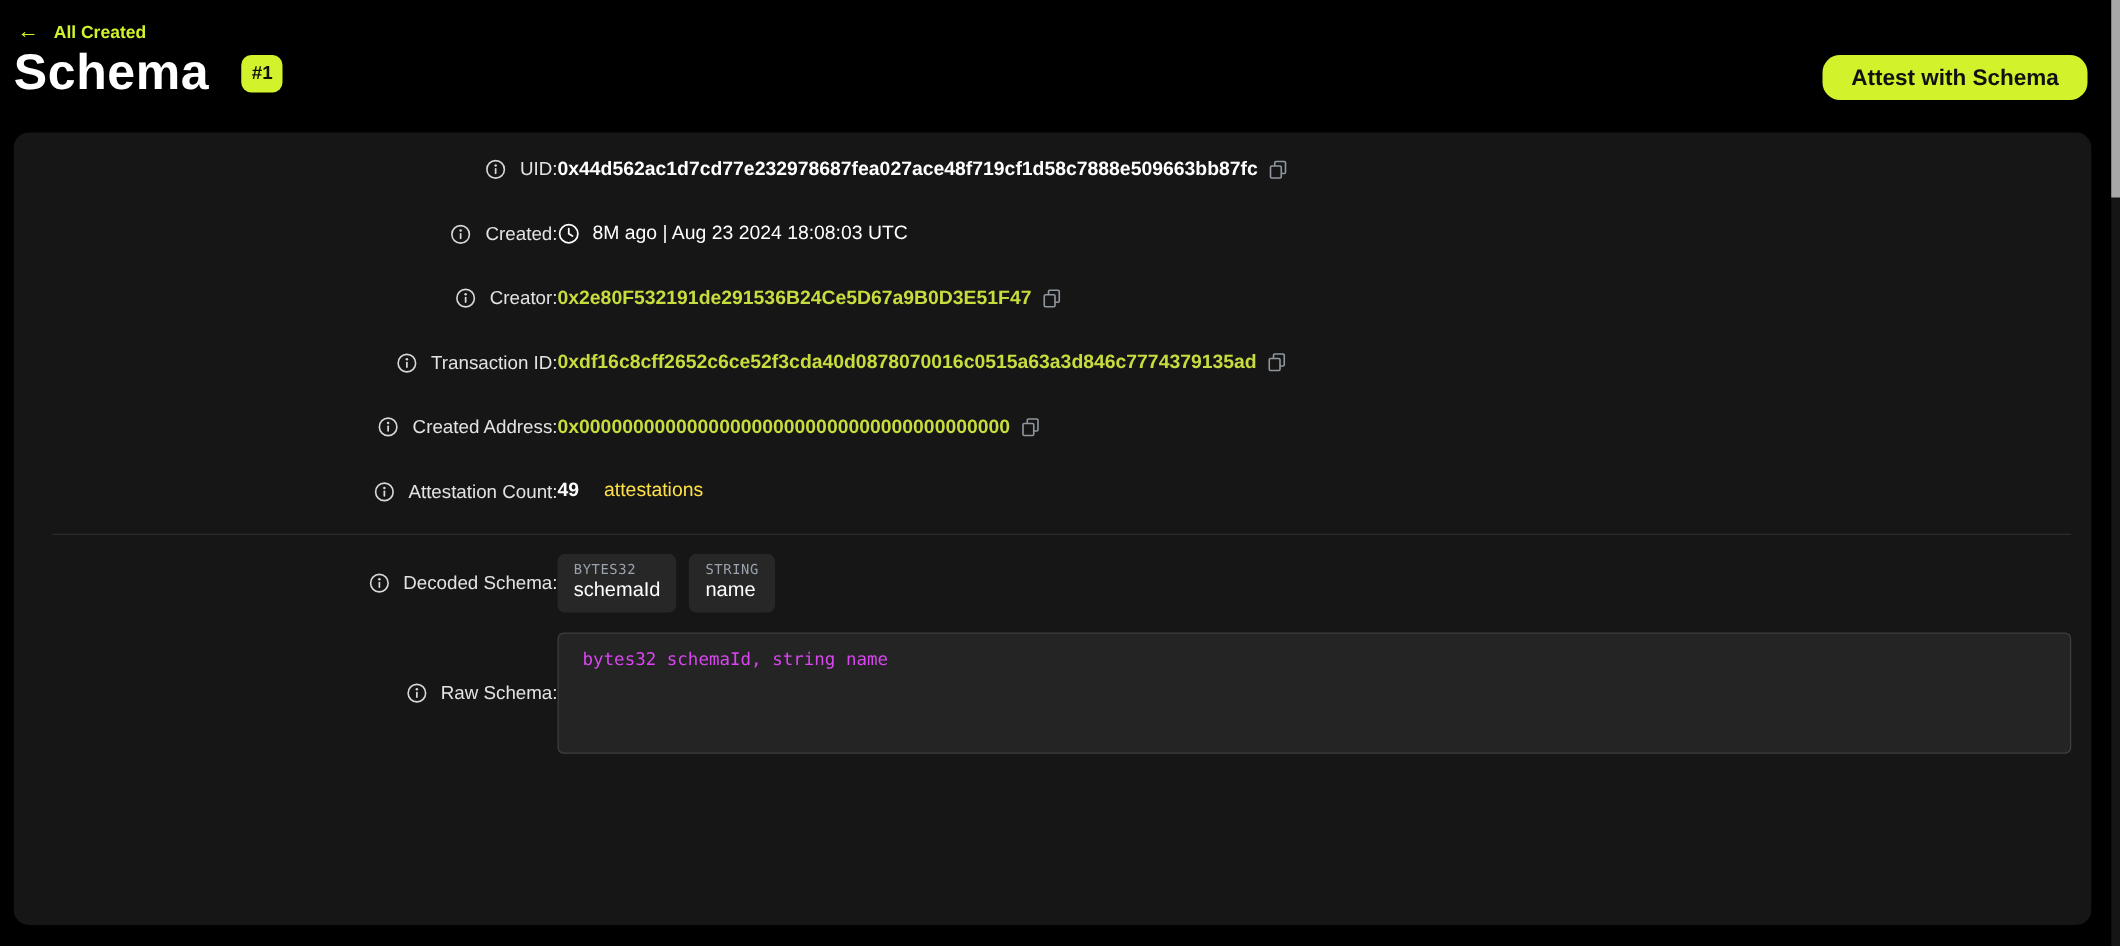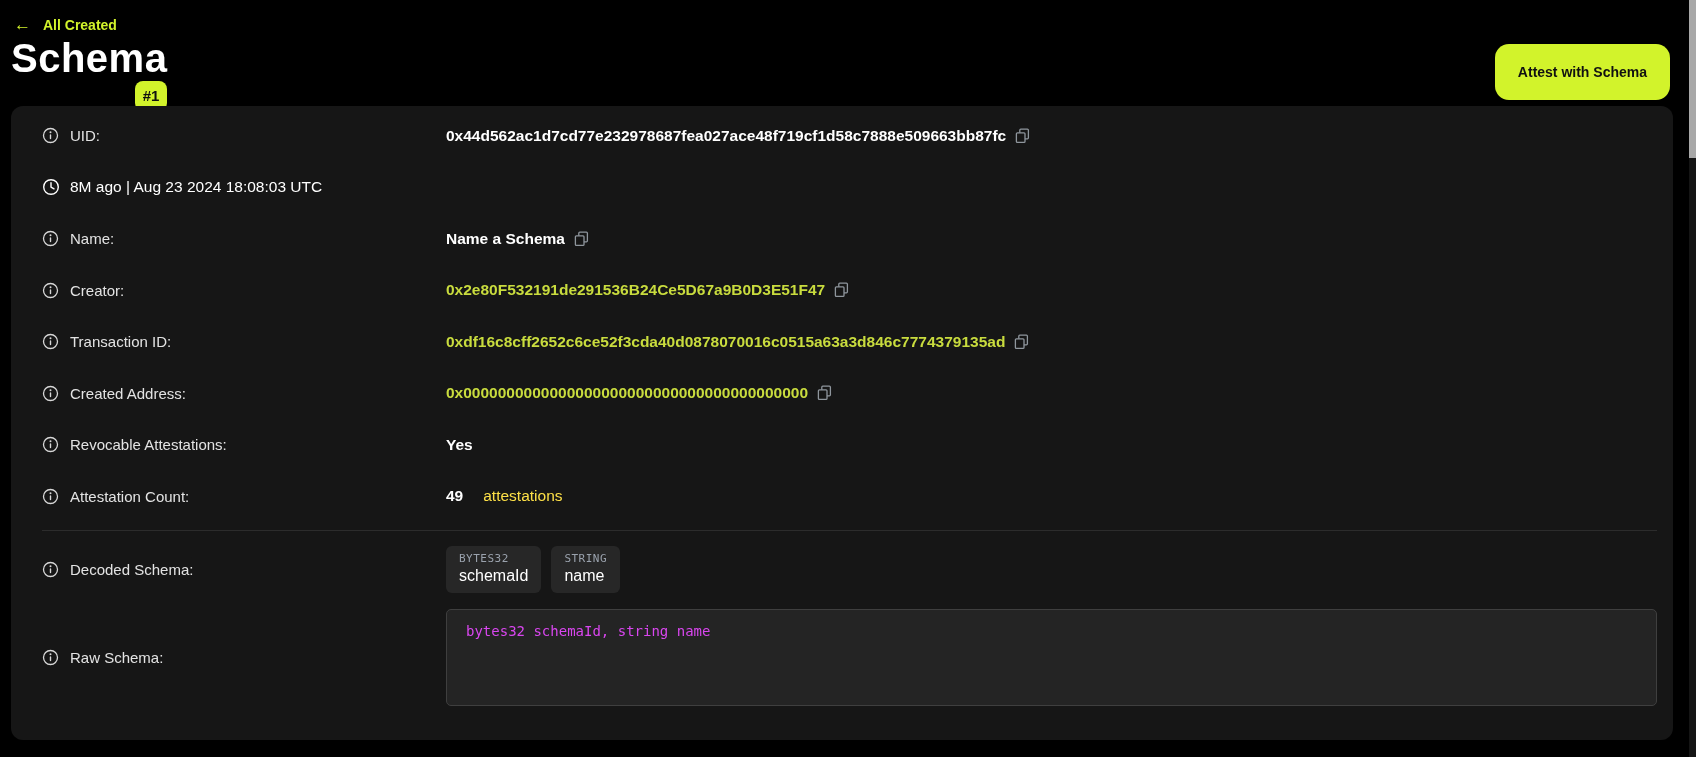--- a/index.html
+++ b/index.html
@@ -4,35 +4,35 @@
 <style>
   * { margin:0; padding:0; box-sizing:border-box; }
   html,body { width:1696px; height:757px; background:#000; overflow:hidden;
               font-family:"Liberation Sans", sans-serif; }
   body { position:relative; color:#fff; }
 
   
   .back-link { position:absolute; left:14px; top:16px; display:flex; align-items:center;
                gap:12px; color:var(--accent); font-size:14px; font-weight:700; cursor:pointer; }
   .back-arrow { font-size:17px; line-height:1; font-weight:400; }
-  .title-row { position:absolute; left:11px; top:36px; display:flex; align-items:flex-end;flex-direction:column; }
+  .title-row { position:absolute; left:11px; top:36px; display:flex; align-items:center; }
   .page-title { font-size:40px; font-weight:700; letter-spacing:.5px; color:#fff; }
   .id-badge { margin-left:26px; background:var(--accent); color:#101010; font-size:15px;
               font-weight:700; border-radius:8px; padding:6px 8px; line-height:1.2; }
-  .attest-btn { position:absolute; right:26px; top:44px; height:56px; padding:0 23px;
+  .attest-btn { position:absolute; right:26px; top:44px; height:36px; padding:0 23px;
                 background:var(--accent); color:#111; border:none; border-radius:14px;
-                font-family:"Liberation Sans",sans-serif; font-size:14px; font-weight:700;
+                font-family:"Liberation Sans",sans-serif; font-size:18px; font-weight:700;
                 cursor:pointer; }
 
   
   .card { position:absolute; left:11px; top:106px; width:1662px; height:634px;
           background:#161616; border-radius:12px; padding-top:4px; }
   .row { display:flex; align-items:center; height:51.5px; padding-left:31px; }
   .row-label { width:404px; display:flex; align-items:center; gap:11px;
-               color:#e3e3e3; font-size:15px; }
+               color:#e3e3e3; font-size:15px;justify-content:flex-end; }
   .row-value { flex:1; display:flex; align-items:center; gap:9px; font-size:15.5px; color:#fff; }
   .mono-bold { font-weight:700; }
   .bold { font-weight:700; }
   .link-val { color:var(--link); cursor:pointer; text-decoration:none;font-weight:bold; }
   .copy-btn { display:flex; align-items:center; cursor:pointer; color:#8f969d; }
   .count-suffix { color:#fde047; cursor:pointer; }
   .divider { height:1px; background:#2c2c2c; margin:8px 16px 0 31px; }
 
   .decoded-row { display:flex; align-items:center; height:56px; margin-top:10px; padding-left:31px; }
   .chips { display:flex; gap:10px; }
@@ -86,52 +86,41 @@
       <span class="copy-btn">
         <svg width="15" height="16" viewBox="0 0 15 16">
             <rect x="4.8" y="1.2" width="8.6" height="9.6" rx="1" fill="none" stroke="currentColor" stroke-width="1.3"></rect>
             <rect x="1.4" y="4.8" width="8.6" height="9.6" rx="1" fill="#161616" stroke="currentColor" stroke-width="1.3"></rect>
           </svg>
       </span>
     </div>
   </div>
 
   <div class="row">
+    <div class="row-label">
+      <span>
+        <svg width="17" height="17" viewBox="0 0 17 17">
+            <circle cx="8.5" cy="8.5" r="7" fill="none" stroke="#d7d7d7" stroke-width="1.3"></circle>
+            <circle cx="8.5" cy="5.3" r="1" fill="#d7d7d7"></circle>
+            <rect x="7.8" y="7.3" width="1.4" height="5" rx="0.7" fill="#d7d7d7"></rect>
+          </svg>
+      </span>
+      <span>Created:</span>
+    </div>
     <div class="row-value">
       <span style="display:flex;margin-right:1px;">
         <svg width="18" height="18" viewBox="0 0 18 18">
             <circle cx="9" cy="9" r="7.3" fill="none" stroke="#fff" stroke-width="1.4"></circle>
             <path d="M9 4.8 V9 L12 10.8" fill="none" stroke="#fff" stroke-width="1.4" stroke-linecap="round"></path>
           </svg>
       </span>
       <span>8M ago | Aug 23 2024 18:08:03 UTC</span>
     </div>
   </div>
 
-  <div class="row">
-    <div class="row-label">
-      <span>
-        <svg width="17" height="17" viewBox="0 0 17 17">
-            <circle cx="8.5" cy="8.5" r="7" fill="none" stroke="#d7d7d7" stroke-width="1.3"></circle>
-            <circle cx="8.5" cy="5.3" r="1" fill="#d7d7d7"></circle>
-            <rect x="7.8" y="7.3" width="1.4" height="5" rx="0.7" fill="#d7d7d7"></rect>
-          </svg>
-      </span>
-      <span>Name:</span>
-    </div>
-    <div class="row-value">
-      <span class="bold">Name a Schema</span>
-      <span class="copy-btn">
-        <svg width="15" height="16" viewBox="0 0 15 16">
-            <rect x="4.8" y="1.2" width="8.6" height="9.6" rx="1" fill="none" stroke="currentColor" stroke-width="1.3"></rect>
-            <rect x="1.4" y="4.8" width="8.6" height="9.6" rx="1" fill="#161616" stroke="currentColor" stroke-width="1.3"></rect>
-          </svg>
-      </span>
-    </div>
-  </div>
 
   <div class="row">
     <div class="row-label">
       <span>
         <svg width="17" height="17" viewBox="0 0 17 17">
             <circle cx="8.5" cy="8.5" r="7" fill="none" stroke="#d7d7d7" stroke-width="1.3"></circle>
             <circle cx="8.5" cy="5.3" r="1" fill="#d7d7d7"></circle>
             <rect x="7.8" y="7.3" width="1.4" height="5" rx="0.7" fill="#d7d7d7"></rect>
           </svg>
       </span>
@@ -185,35 +174,20 @@
       <a class="link-val">0x0000000000000000000000000000000000000000</a>
       <span class="copy-btn">
         <svg width="15" height="16" viewBox="0 0 15 16">
             <rect x="4.8" y="1.2" width="8.6" height="9.6" rx="1" fill="none" stroke="currentColor" stroke-width="1.3"></rect>
             <rect x="1.4" y="4.8" width="8.6" height="9.6" rx="1" fill="#161616" stroke="currentColor" stroke-width="1.3"></rect>
           </svg>
       </span>
     </div>
   </div>
 
-  <div class="row">
-    <div class="row-label">
-      <span>
-        <svg width="17" height="17" viewBox="0 0 17 17">
-            <circle cx="8.5" cy="8.5" r="7" fill="none" stroke="#d7d7d7" stroke-width="1.3"></circle>
-            <circle cx="8.5" cy="5.3" r="1" fill="#d7d7d7"></circle>
-            <rect x="7.8" y="7.3" width="1.4" height="5" rx="0.7" fill="#d7d7d7"></rect>
-          </svg>
-      </span>
-      <span>Revocable Attestations:</span>
-    </div>
-    <div class="row-value">
-      <span class="bold">Yes</span>
-    </div>
-  </div>
 
   <div class="row">
     <div class="row-label">
       <span>
         <svg width="17" height="17" viewBox="0 0 17 17">
             <circle cx="8.5" cy="8.5" r="7" fill="none" stroke="#d7d7d7" stroke-width="1.3"></circle>
             <circle cx="8.5" cy="5.3" r="1" fill="#d7d7d7"></circle>
             <rect x="7.8" y="7.3" width="1.4" height="5" rx="0.7" fill="#d7d7d7"></rect>
           </svg>
       </span>

